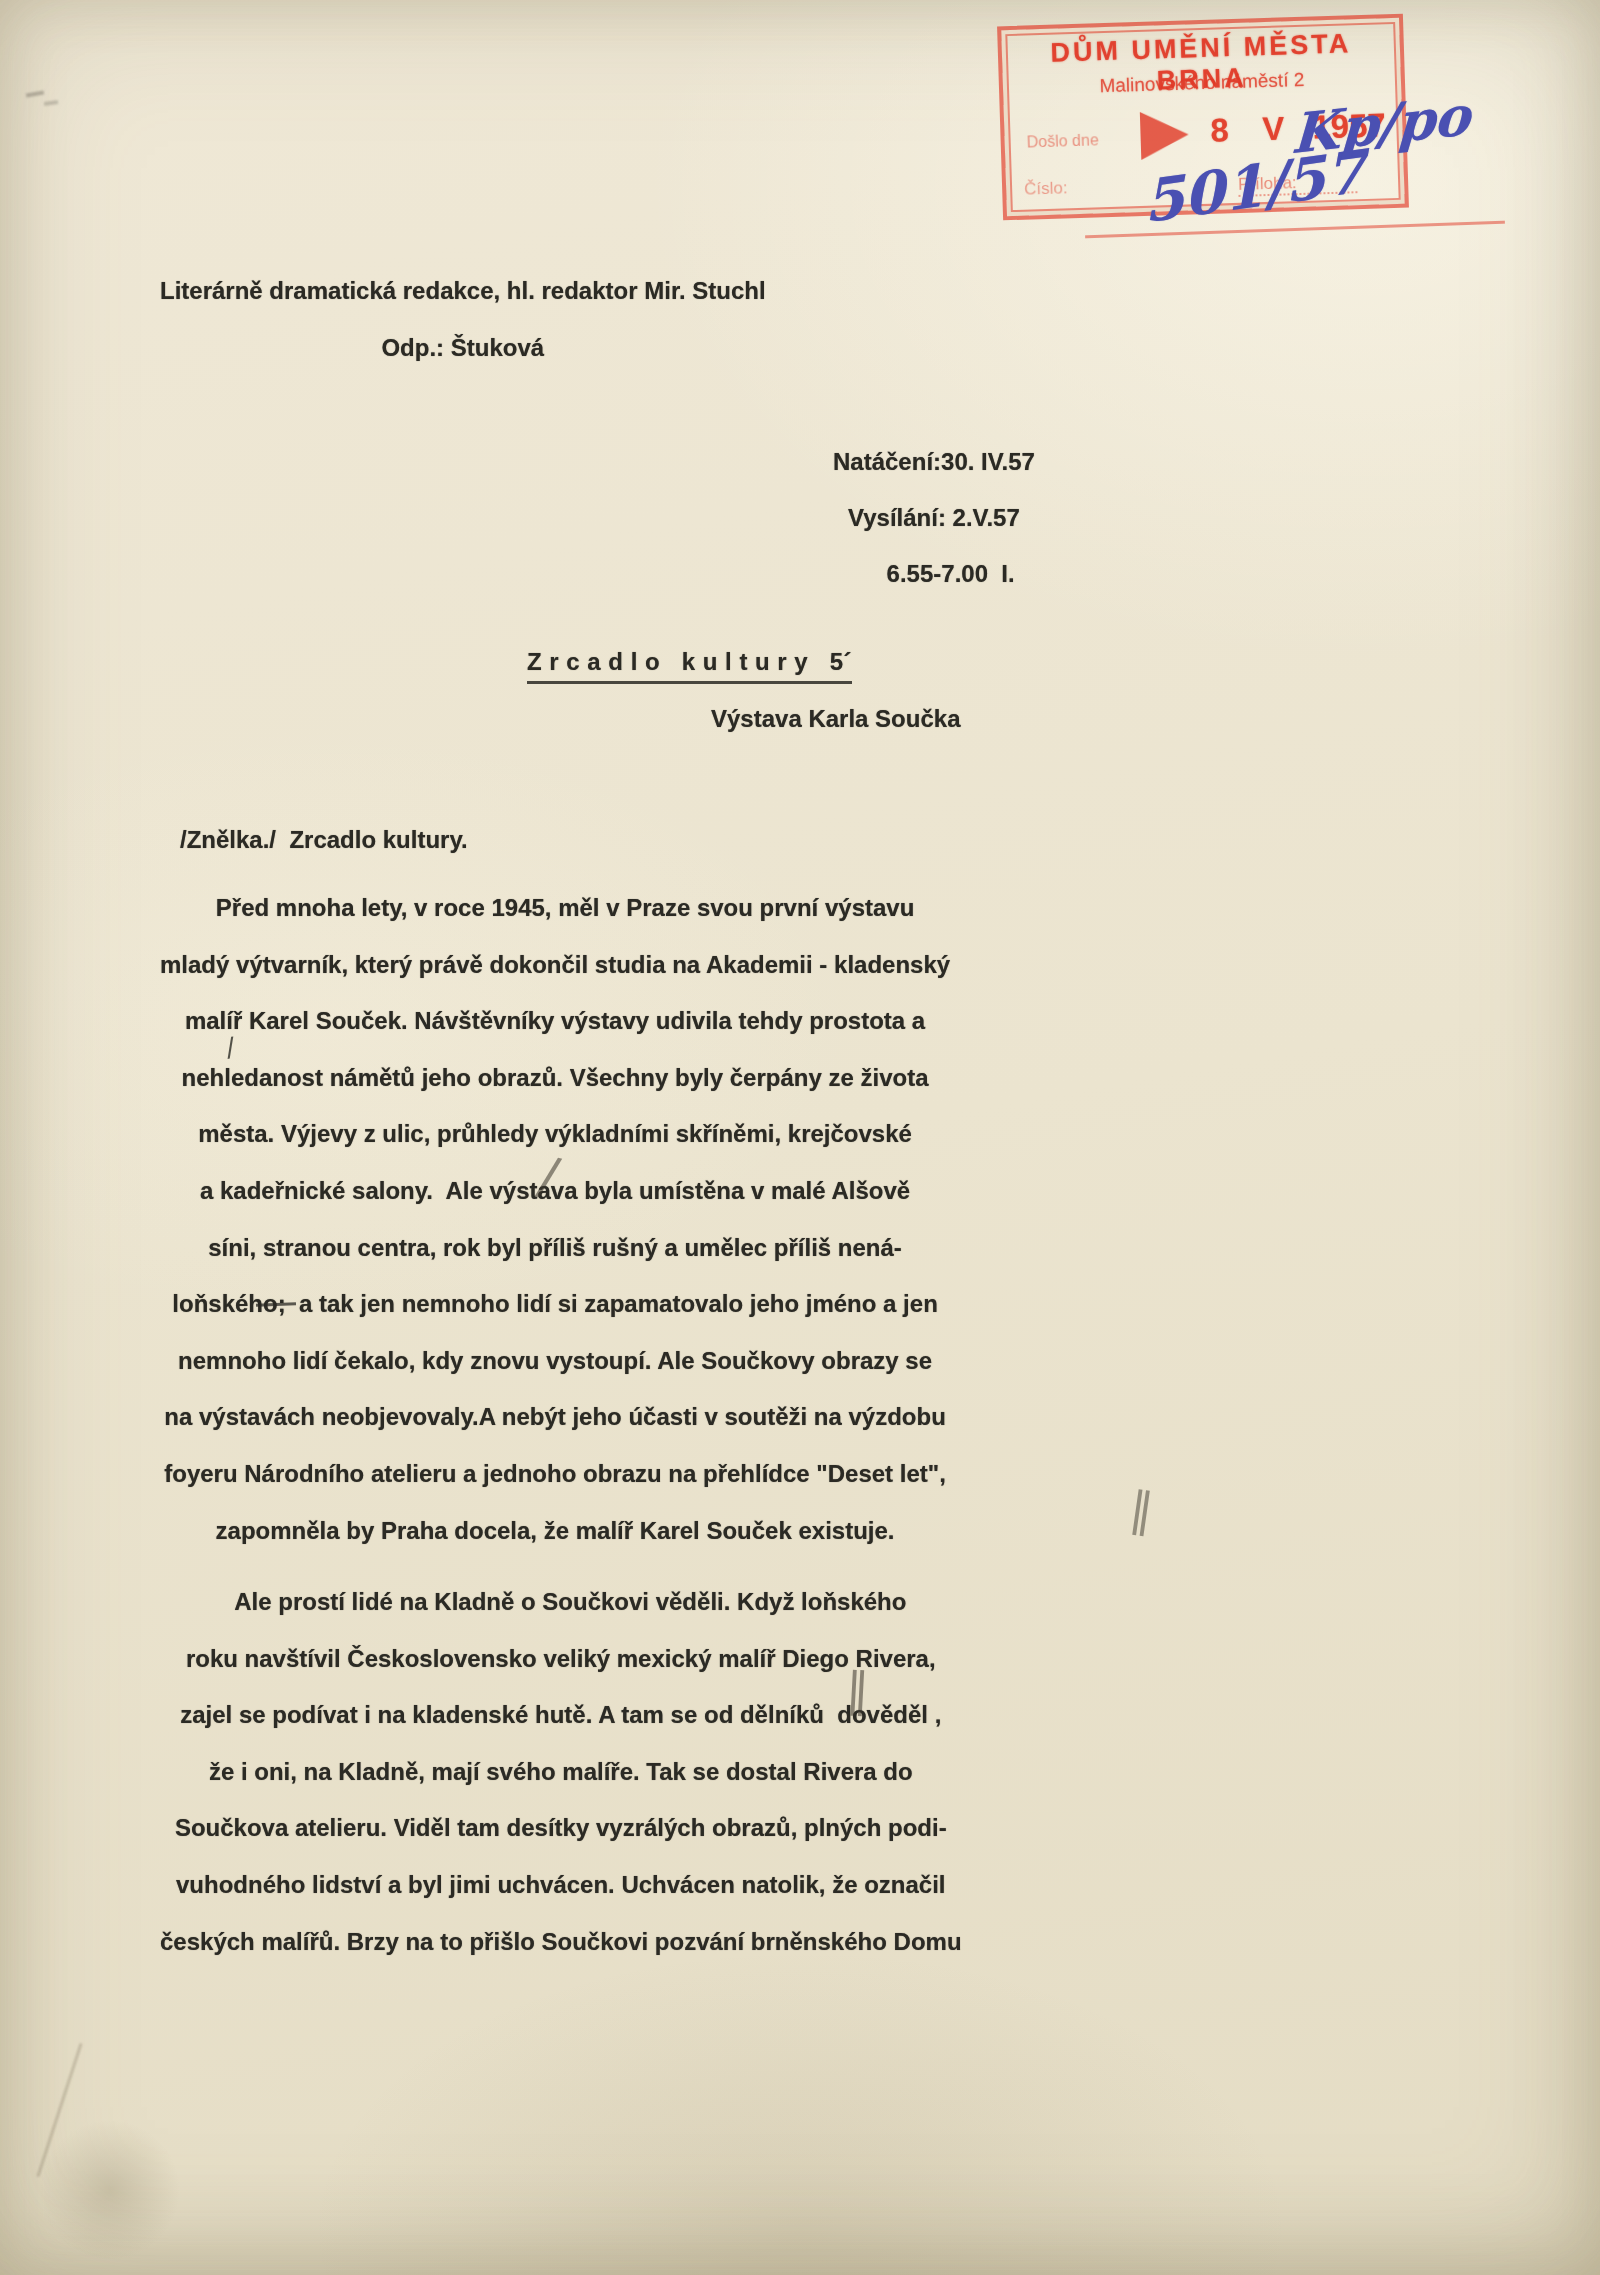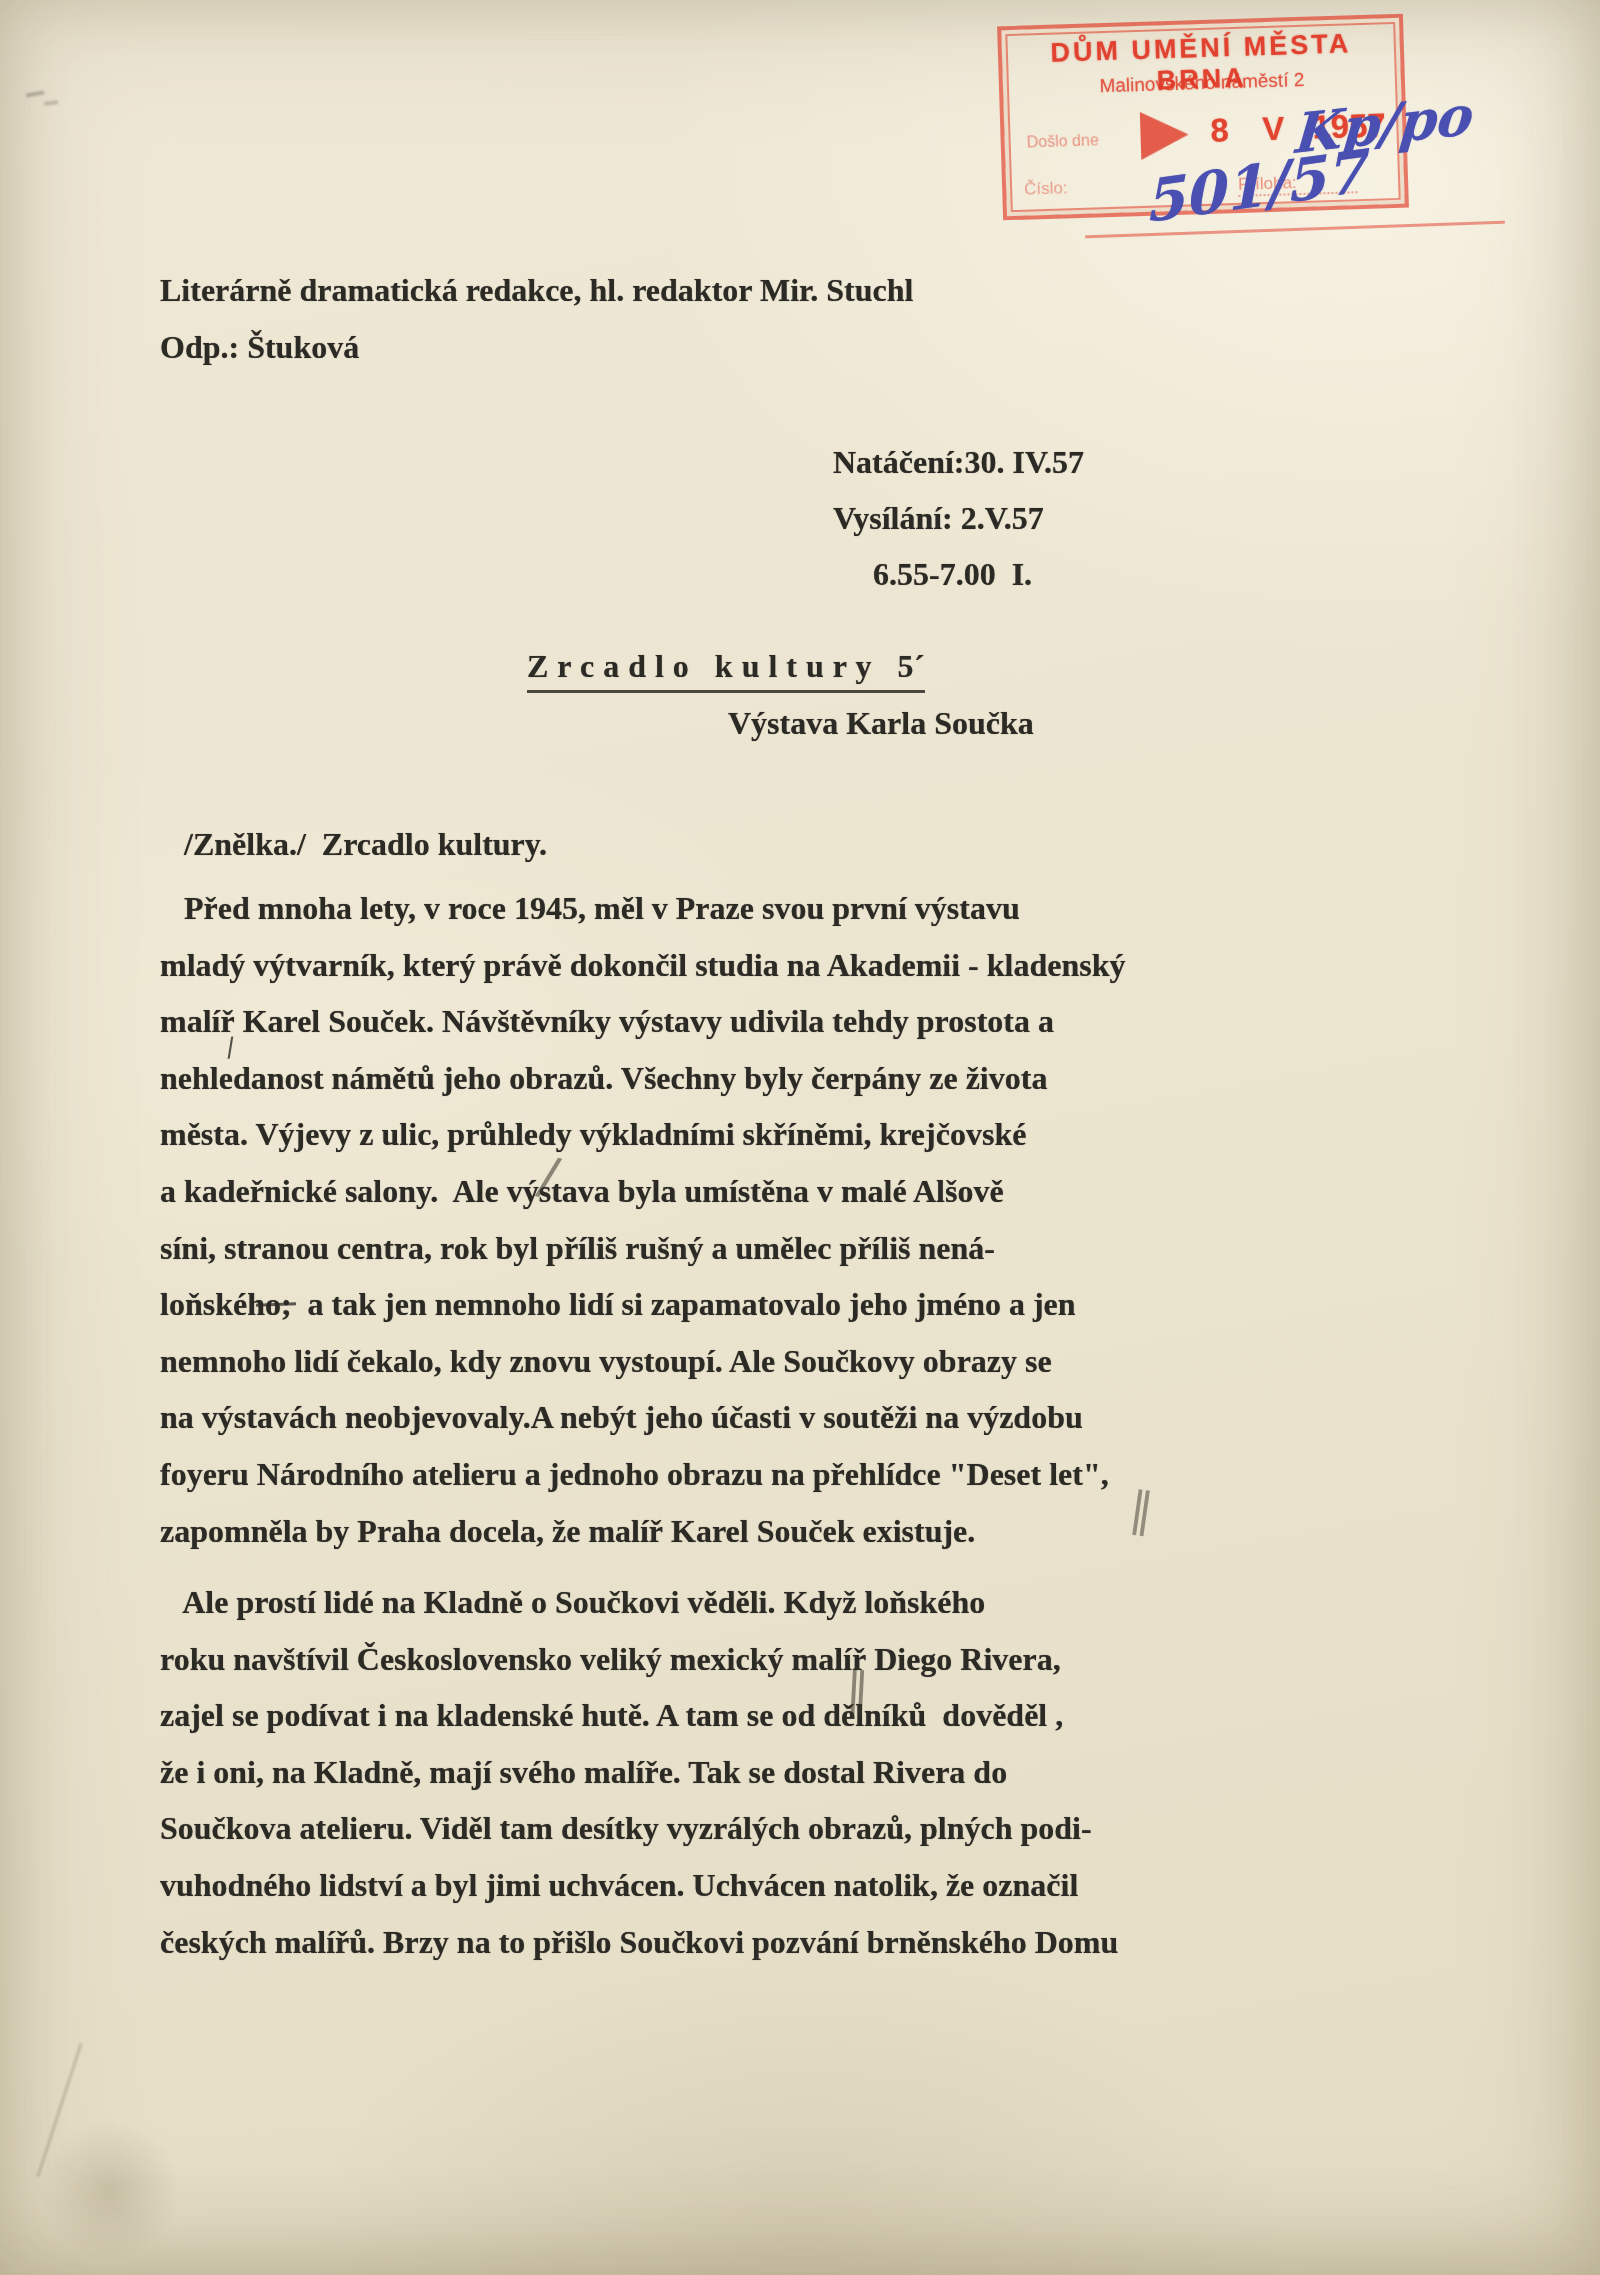--- a/index.html
+++ b/index.html
@@ -7,23 +7,24 @@
     position:relative;width:1600px;height:2275px;overflow:hidden;
     background:
       radial-gradient(1200px 800px at 85% 8%, rgba(255,252,240,.50), transparent 60%),
       radial-gradient(900px 500px at 20% 45%, rgba(250,245,228,.28), transparent 60%),
       radial-gradient(700px 400px at 50% 98%, rgba(120,105,70,.12), transparent 70%),
       linear-gradient(170deg,#efe8d6 0%,#ebe4cf 50%,#e4dcc4 100%);
     box-shadow: inset 0 0 140px rgba(125,110,75,.22), inset -10px -24px 80px rgba(110,98,66,.18), inset 6px 4px 50px rgba(140,128,92,.12);
   }
   .abs{position:absolute;}
   .type{
-    font-family:Liberation Serif, serif;
-    font-weight:700;font-size:32px;color:#2b2a24;white-space:pre;
+    font-family:Liberation Sans, sans-serif;
+    font-weight:700;font-size:24px;color:#2b2a24;white-space:pre;
     text-shadow:0 0 1px rgba(43,42,36,.6);
+    text-align:center;
   }
   .block{line-height:56.6px;}
   .header-block{line-height:57px;}
   .schedule-block{line-height:56px;}
   .title-main{letter-spacing:.5px;border-bottom:3px solid rgba(43,42,36,.85);padding-bottom:6px;}
   
   .stamp{
     left:1000px;top:20px;width:398px;height:186px;
     transform:rotate(-1.8deg);transform-origin:center;
     border:4px solid rgba(224,56,37,.65);
@@ -123,21 +124,21 @@
 
   <div class="abs block schedule-block" style="left:833px;top:434px">
     <div class="type">Natáčení:30. IV.57</div>
     <div class="type">Vysílání: 2.V.57</div>
     <div class="type">     6.55-7.00  I.</div>
   </div>
 
   <div class="abs" style="left:527px;top:648px">
     <span class="type title-main">Z r c a d l o   k u l t u r y   5´</span>
   </div>
-  <div class="abs" style="left:728px;top:705px">
+  <div class="abs" style="left:711px;top:705px">
     <span class="type">Výstava Karla Součka</span>
   </div>
 
   <div class="abs" style="left:160px;top:826px">
     <span class="type">   /Znělka./  Zrcadlo kultury.</span>
   </div>
 
   <div class="abs block" style="left:160px;top:880px">
     <div class="type">   Před mnoha lety, v roce 1945, měl v Praze svou první výstavu</div>
     <div class="type">mladý výtvarník, který právě dokončil studia na Akademii - kladenský</div>

